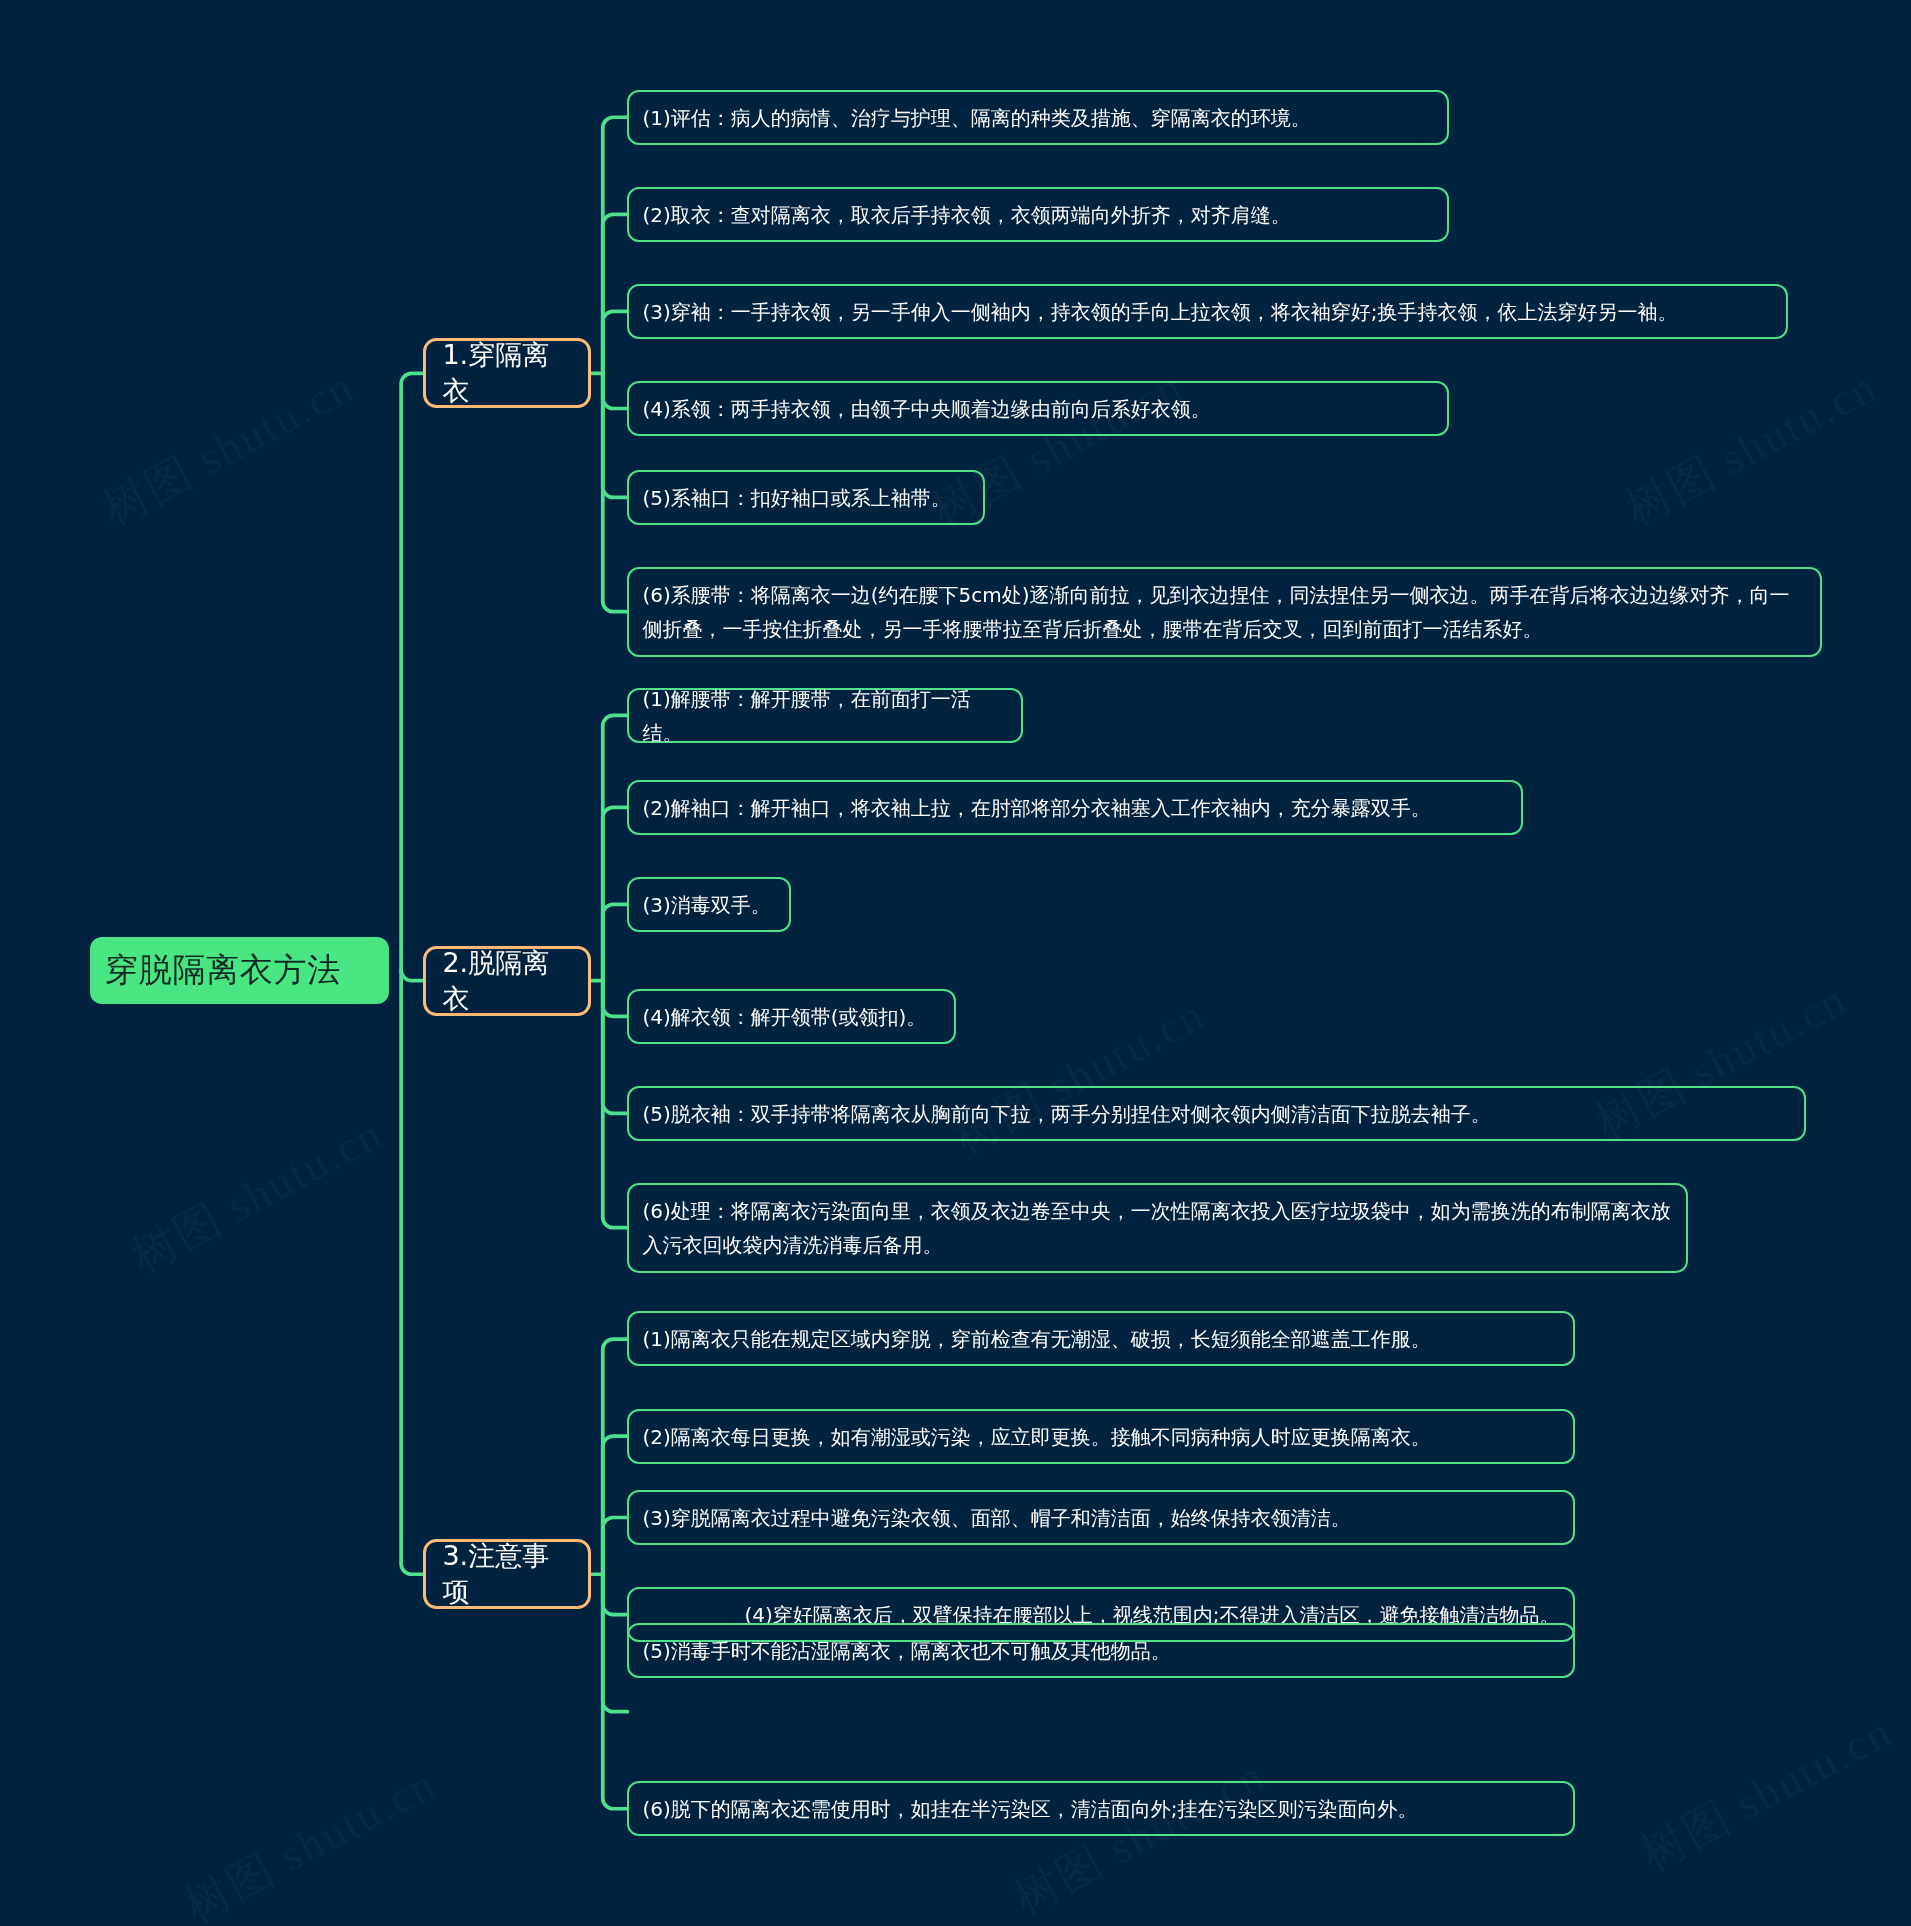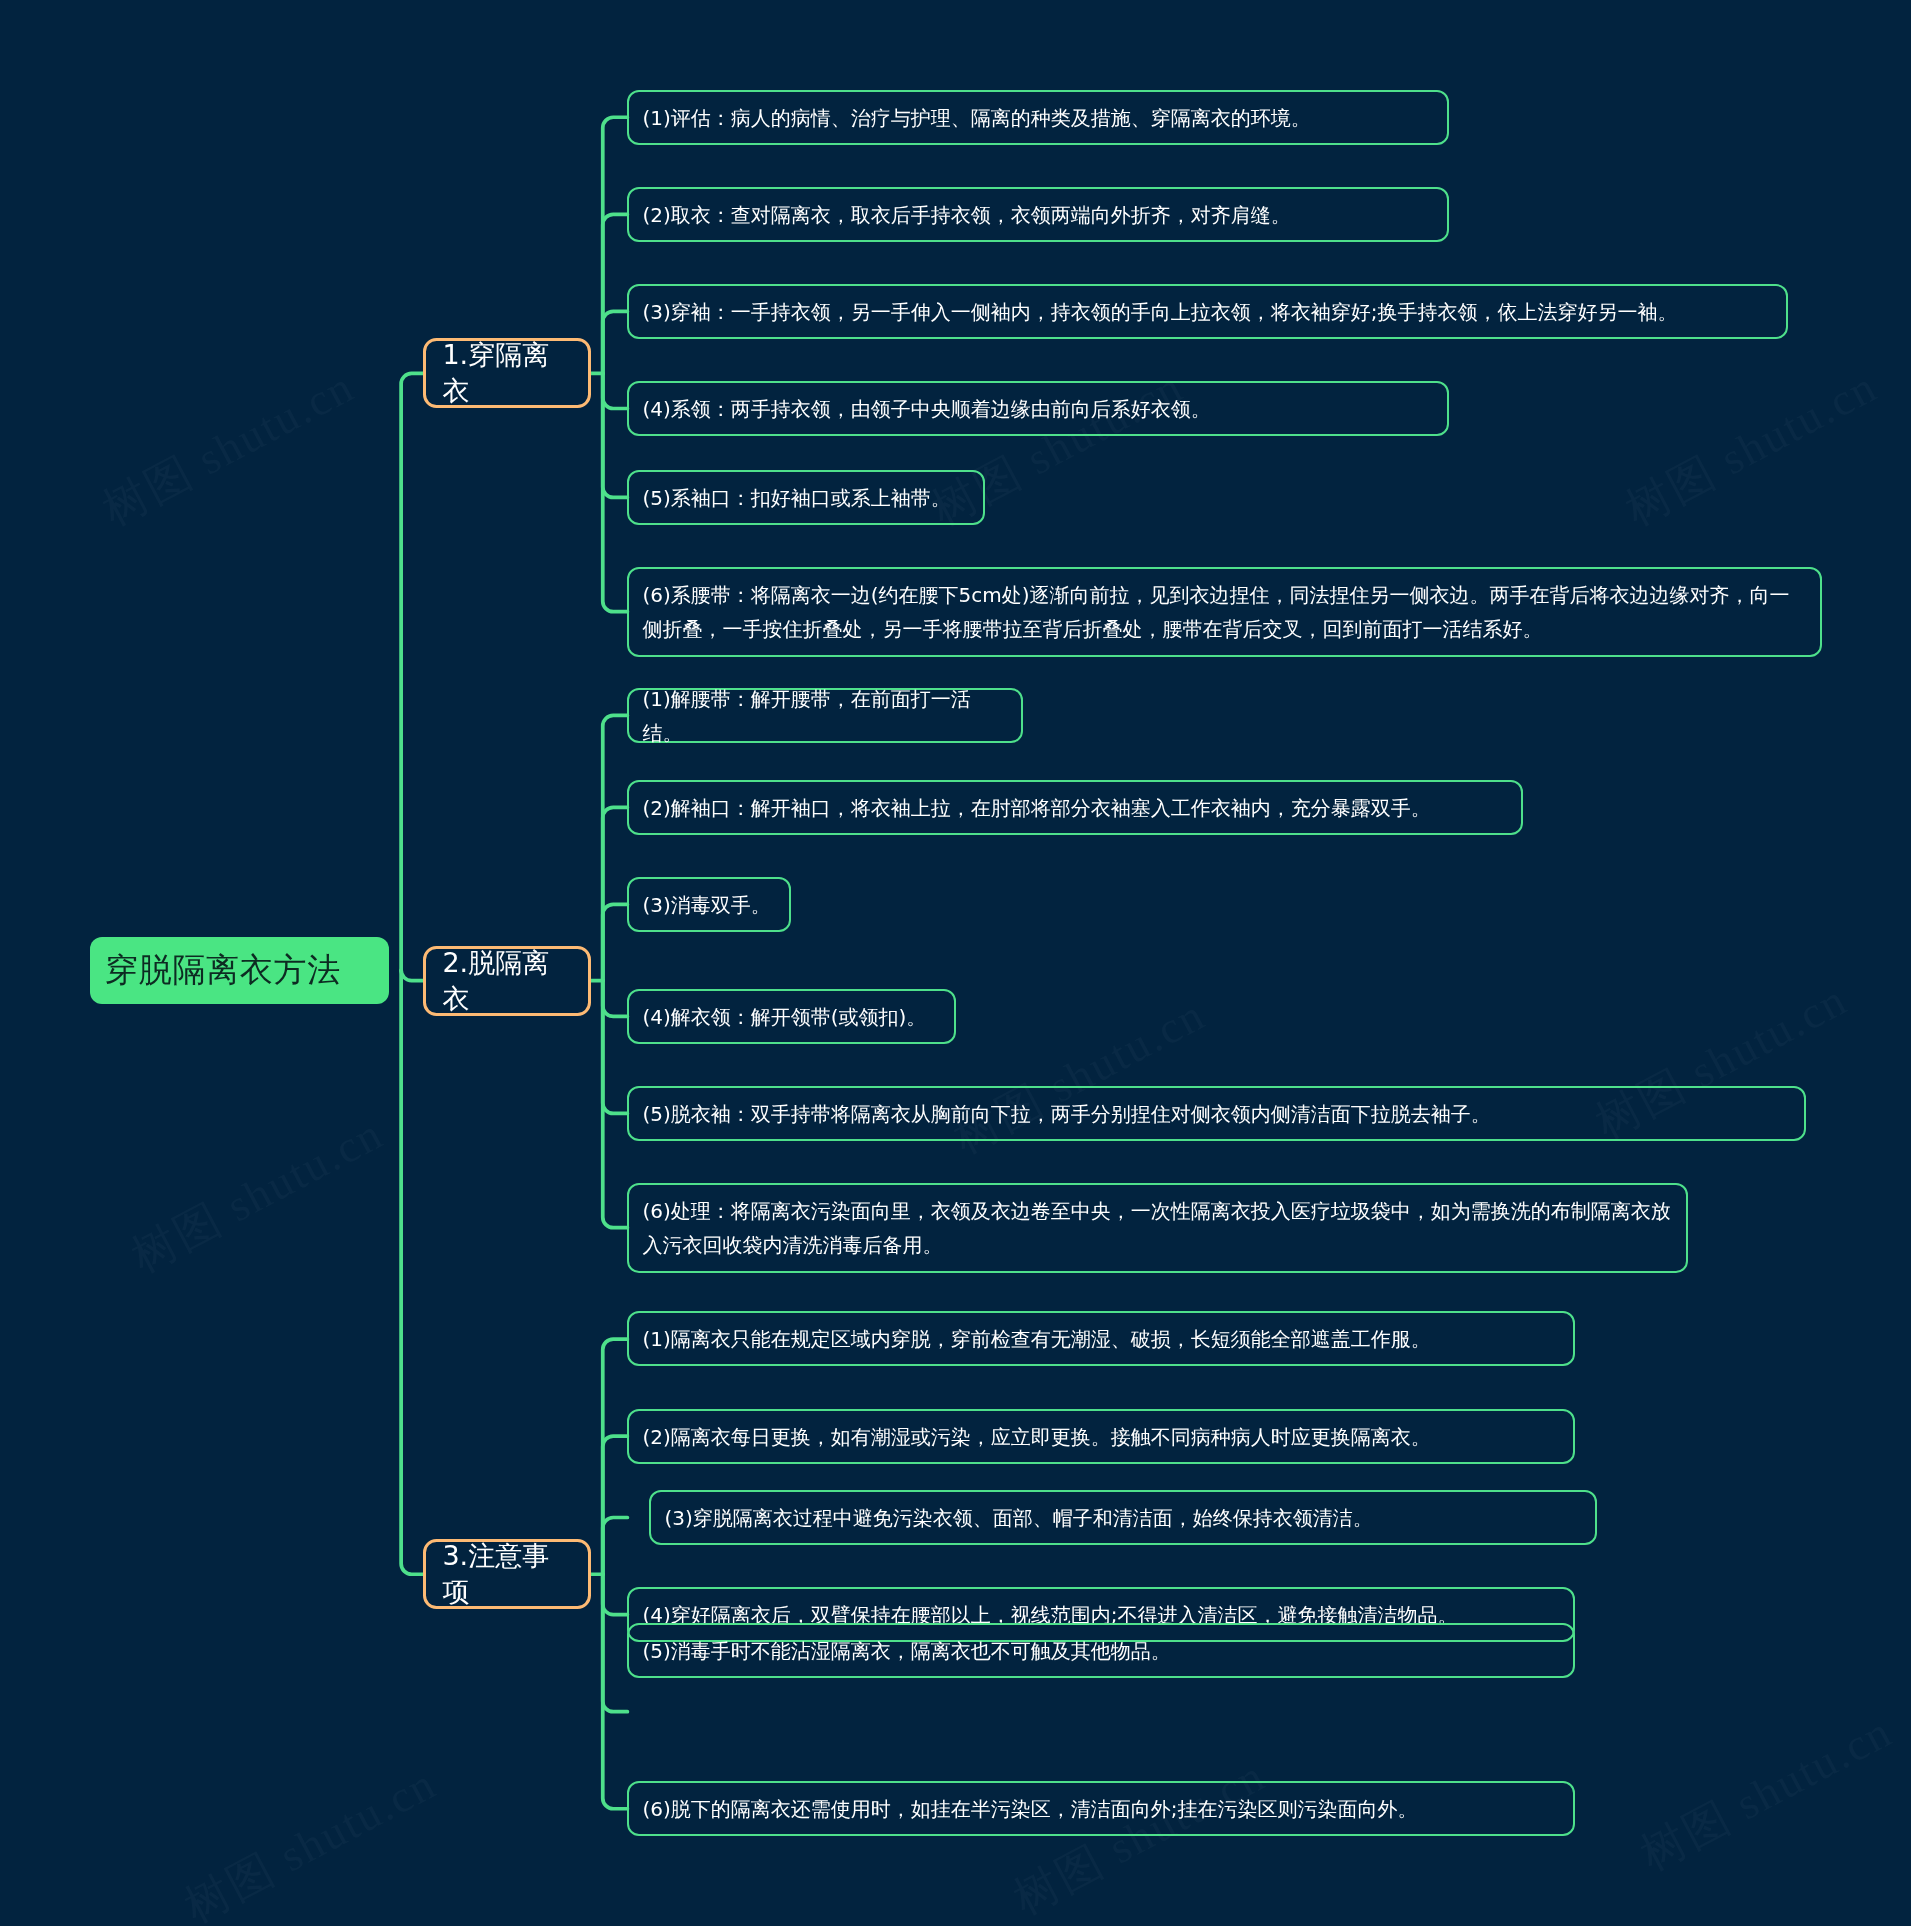--- a/index.html
+++ b/index.html
@@ -196,24 +196,24 @@
   <div class="node node-branch" style="left: 423px; top: 1539px; width: 168px; height: 70px;">
     <span class="txt">3.注意事项</span>
   </div>
 
   <div class="node node-leaf" style="left:627px; top:1311px; width:948px; height:55px;">
     <span class="txt">(1)隔离衣只能在规定区域内穿脱，穿前检查有无潮湿、破损，长短须能全部遮盖工作服。</span>
   </div>
   <div class="node node-leaf" style="left:627px; top:1409px; width:948px; height:55px;">
     <span class="txt">(2)隔离衣每日更换，如有潮湿或污染，应立即更换。接触不同病种病人时应更换隔离衣。</span>
   </div>
-  <div class="node node-leaf" style="left:627px; top:1490px; width:948px; height:55px;margin-left:22px;">
+  <div class="node node-leaf" style="left:627px; top:1490px; width:948px; height:55px;">
     <span class="txt">(3)穿脱隔离衣过程中避免污染衣领、面部、帽子和清洁面，始终保持衣领清洁。</span>
   </div>
-  <div class="node node-leaf" style="left:627px; top:1587px; width:948px; height:55px;">
+  <div class="node node-leaf" style="left:627px; top:1587px; width:948px; height:55px;text-align:right;">
     <span class="txt">(4)穿好隔离衣后，双臂保持在腰部以上，视线范围内;不得进入清洁区，避免接触清洁物品。</span>
   </div>
   <div class="node node-leaf" style="left:627px; top:1623px; width:948px; height:55px;">
     <span class="txt">(5)消毒手时不能沾湿隔离衣，隔离衣也不可触及其他物品。</span>
   </div>
   <div class="node node-leaf" style="left:627px; top:1781px; width:948px; height:55px;">
     <span class="txt">(6)脱下的隔离衣还需使用时，如挂在半污染区，清洁面向外;挂在污染区则污染面向外。</span>
   </div>
 
 </div>

